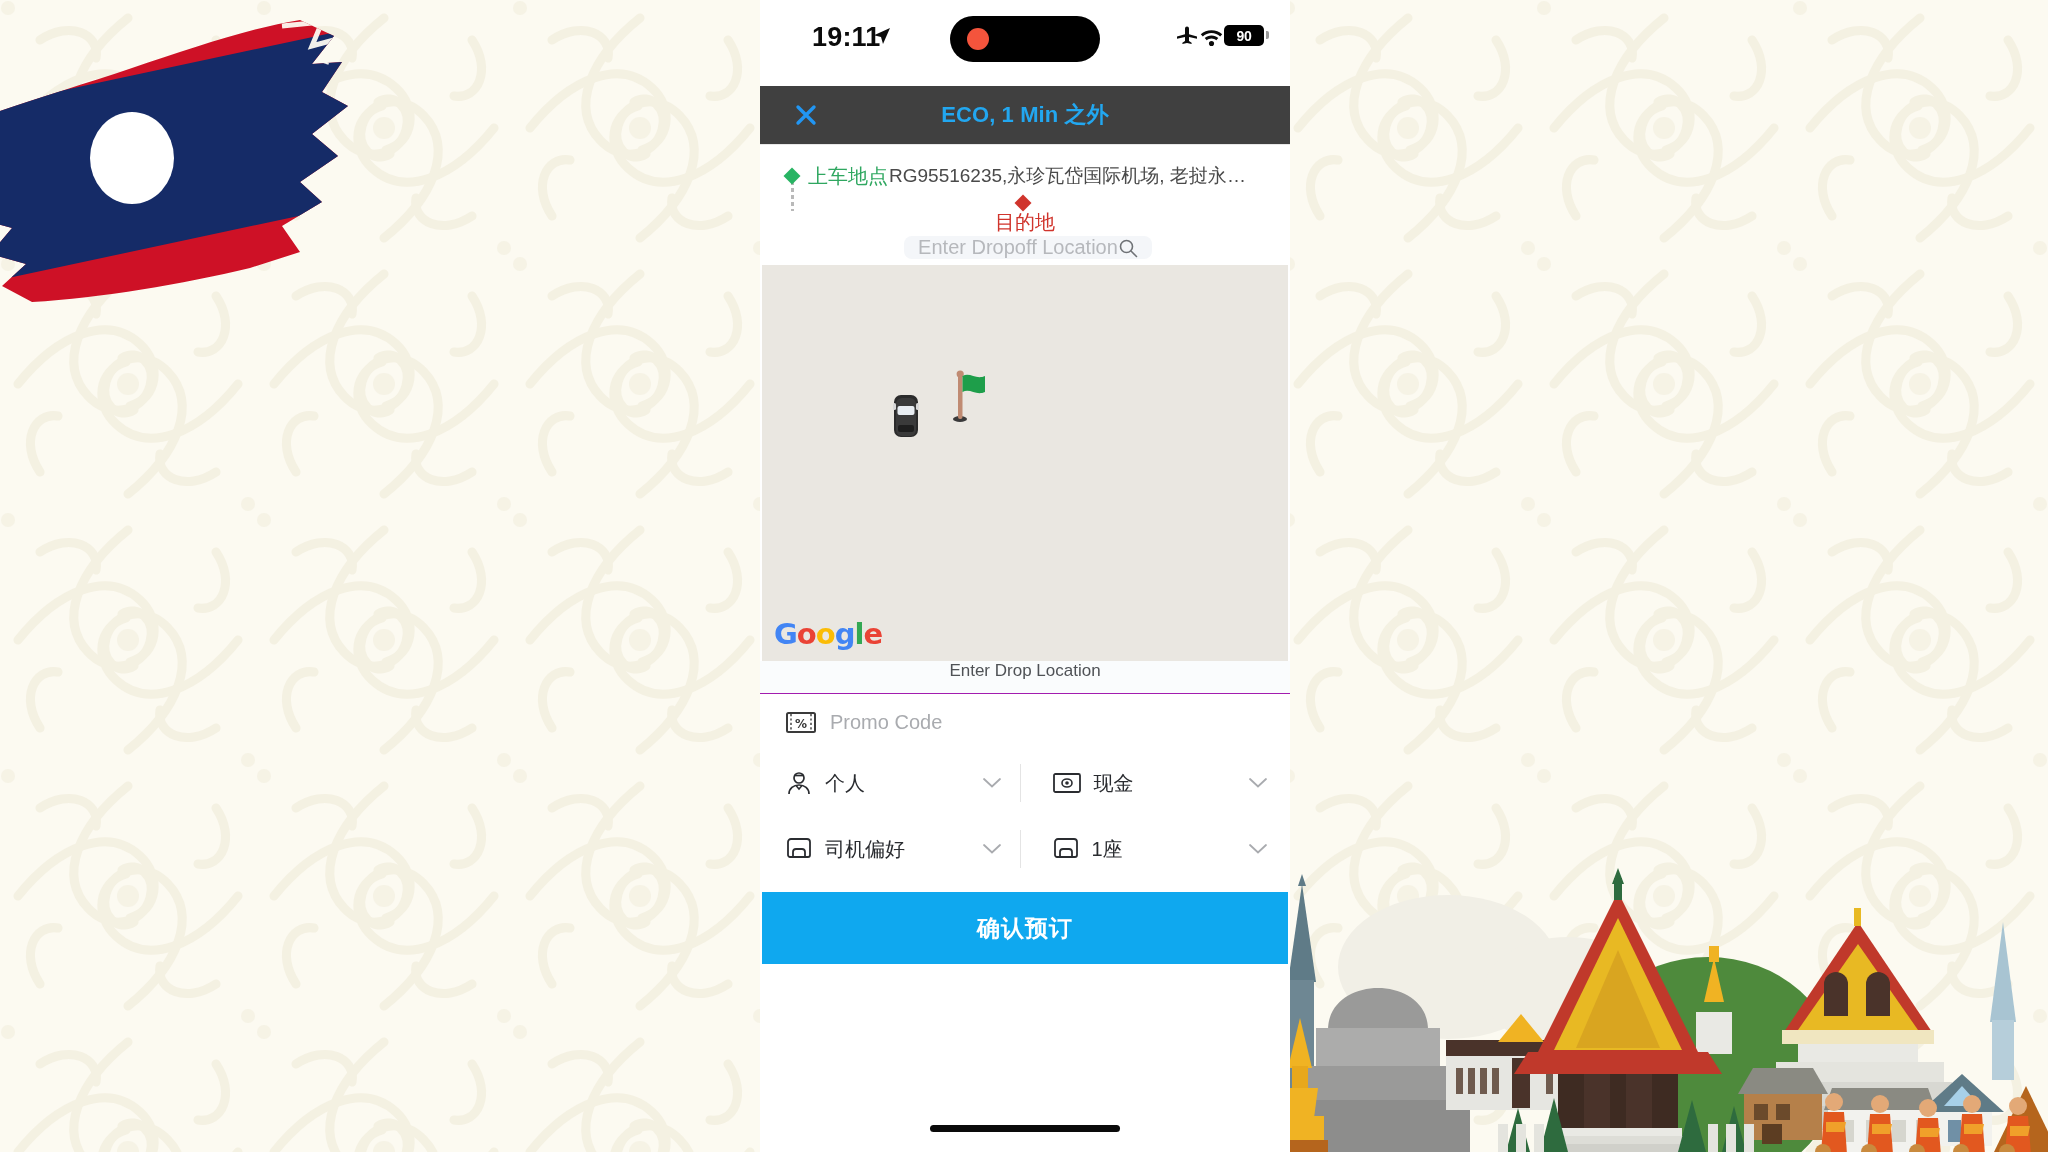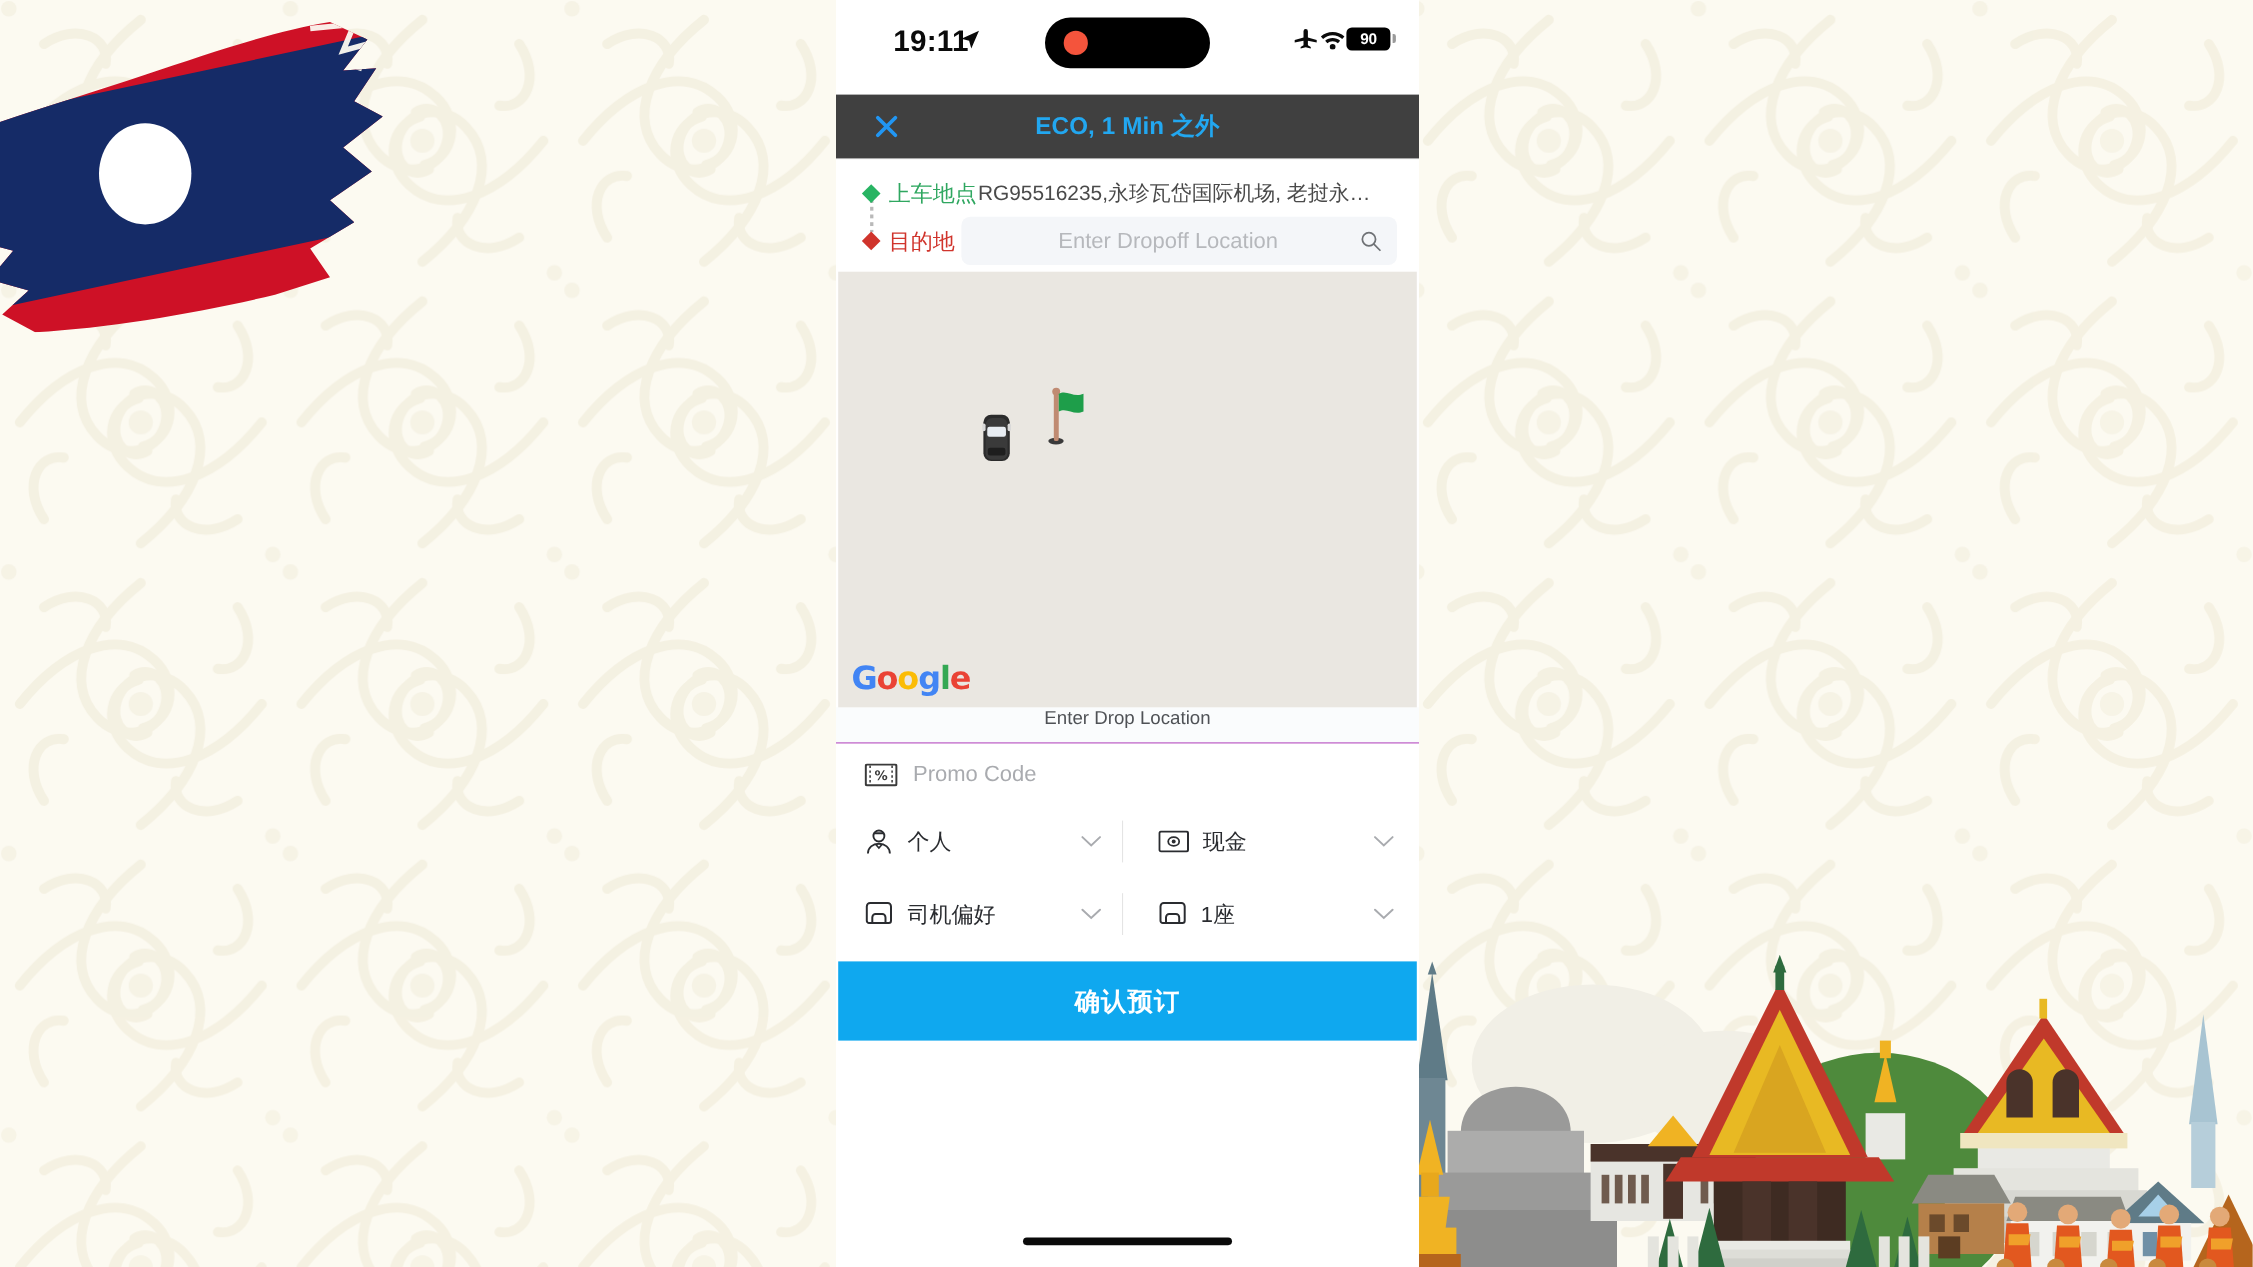--- a/index.html
+++ b/index.html
@@ -35,21 +35,21 @@
   }
   .sb-loc { position:absolute; left:112px; top:26px; }
   .dynamic-island {
     position:absolute; left:50%; transform:translateX(-50%); top:16px;
     width:150px; height:46px; background:#000; border-radius:24px;
   }
   .island-dot {
     position:absolute; left:17px; top:50%; transform:translateY(-50%);
     width:22px; height:22px; border-radius:50%; background:#F4543C;
   }
-  .sb-right { position:absolute; right:26px; top:24px; display:flex; align-items:center; }
+  .sb-right { position:absolute; right:26px; top:24px; display:flex; align-items:flex-end; }
   .battery {
     position:relative; width:40px; height:21px; background:#000;
     border-radius:5px; display:flex; align-items:center; justify-content:center;
   }
   .battery-text { color:#fff; font-size:14px; font-weight:bold; letter-spacing:-.3px; }
   .battery::after {
     content:""; position:absolute; right:-5px; top:6px;
     width:3px; height:8px; background:#9a9a9a; border-radius:0 2px 2px 0;
   }
 
@@ -85,21 +85,21 @@
     position:absolute; left:31px; top:36px; width:3px; height:30px;
     background-image:linear-gradient(#B9B9B9 52%, rgba(0,0,0,0) 0%);
     background-size:3px 7px; background-repeat:repeat-y;
   }
   .drop-field {
     display:flex; align-items:center; flex:1; margin-left:6px;
     background:#F4F6F9; border-radius:8px; height:44px; padding:0 14px;
   }
   .drop-placeholder { flex:1; text-align:center; font-size:20px; color:#B6B8BC; }
   .drop-row-wrap { padding:0 20px; }
-  .drop-inner { display:flex; align-items:center; }
+  .drop-inner { display:flex; align-items:center;flex-direction:column; }
 
   
   .map {
     position:relative; height:396px; margin:0 2px;
     background:#EAE7E1; overflow:hidden;
   }
   .car { position:absolute; left:130px; top:128px; }
   .flagmarker { position:absolute; left:190px; top:102px; }
   .gmaps-logo {
     position:absolute; left:12px; bottom:10px;

